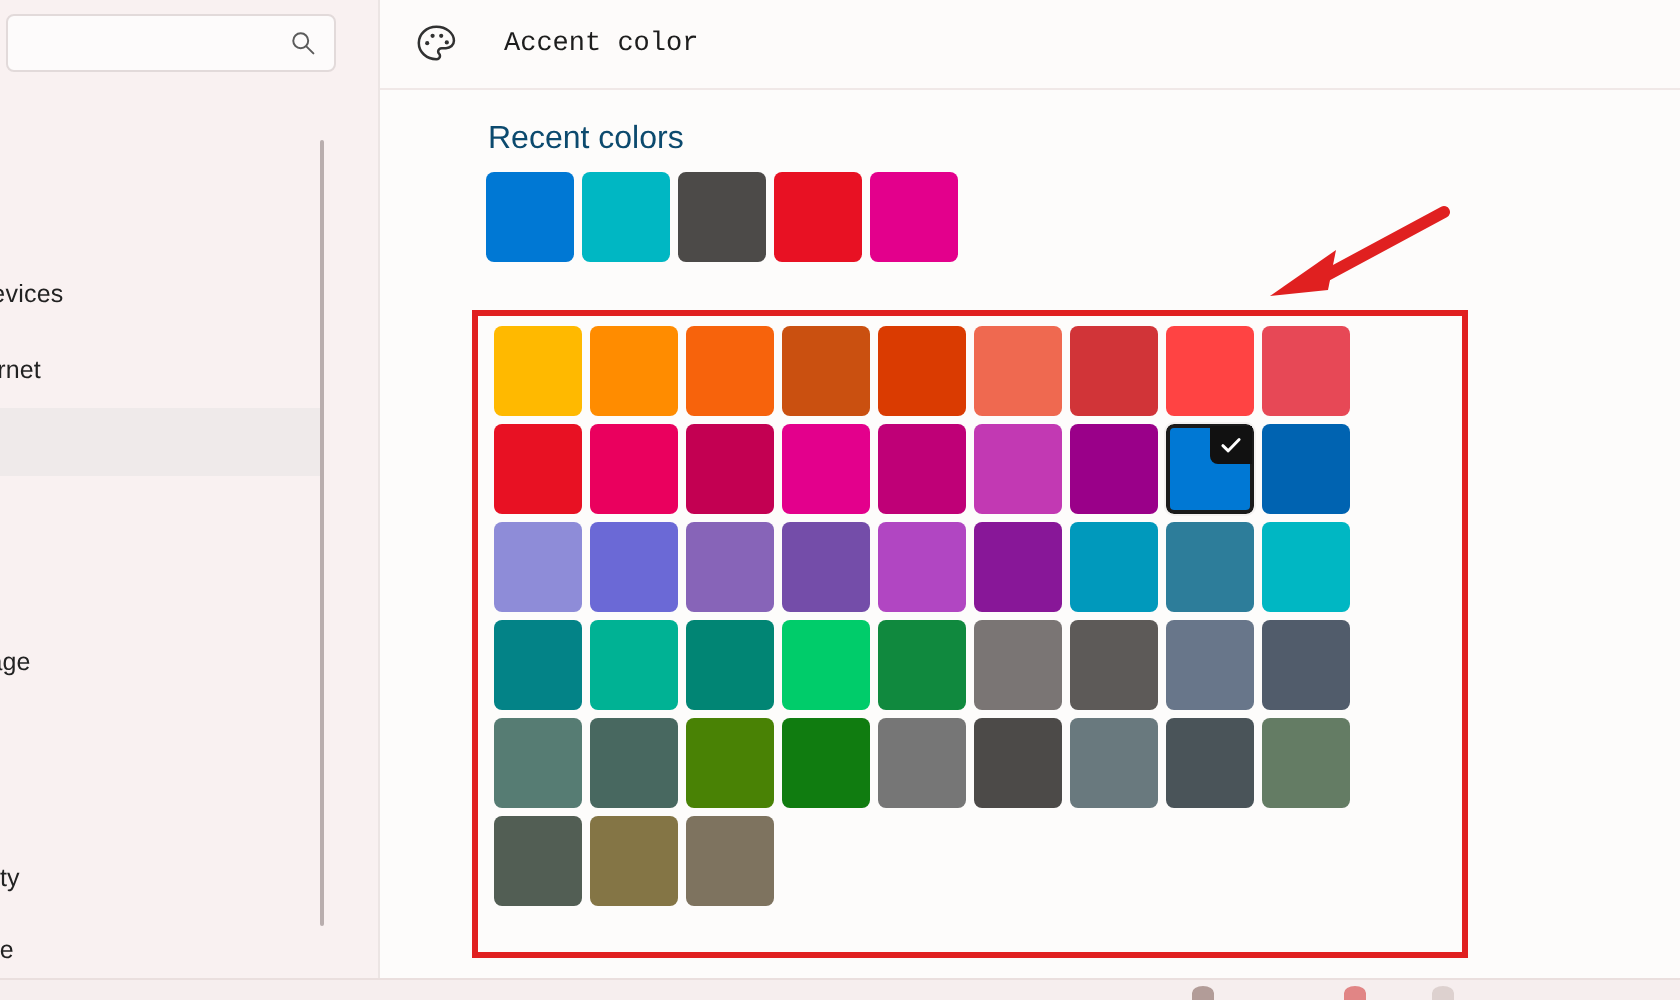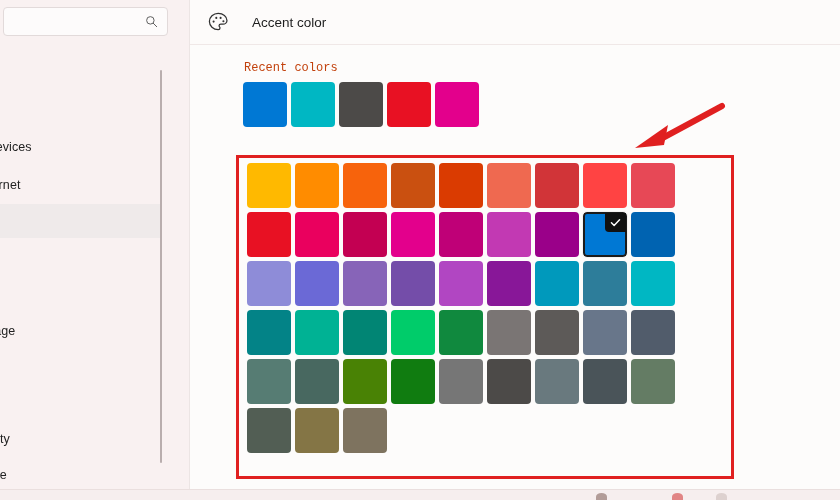--- a/index.html
+++ b/index.html
@@ -142,43 +142,43 @@
     width: 24px;
     height: 24px;
     margin-left: 16px;
     color: #313131;
   }
   .header-icon svg { display: block; }
   .header-title {
     margin-left: 22px;
     font-size: 13.5px;
     color: #1d1d1d;
+    font-family: Liberation Mono, monospace;
   }
   .header-divider {
     position: absolute;
     left: 0;
     top: 44px;
     width: 650px;
     height: 1px;
     background: #f0e8e7;
   }
 
   .content {
     position: absolute;
     left: 0;
     top: 45px;
     width: 650px;
     height: 455px;
     background: #fdfcfb;
   }
 
   .section-label {
-    font-size: 12px;
-    color: #c2410c;
-    font-family: Liberation Mono, monospace;
+    font-size: 16px;
+    color: #0c4a6e;
   }
 
   
   .recent-section {
     position: absolute;
     left: 53px;
     top: 16px;
   }
   .recent-title {
     margin: 0 0 7px 1px;

